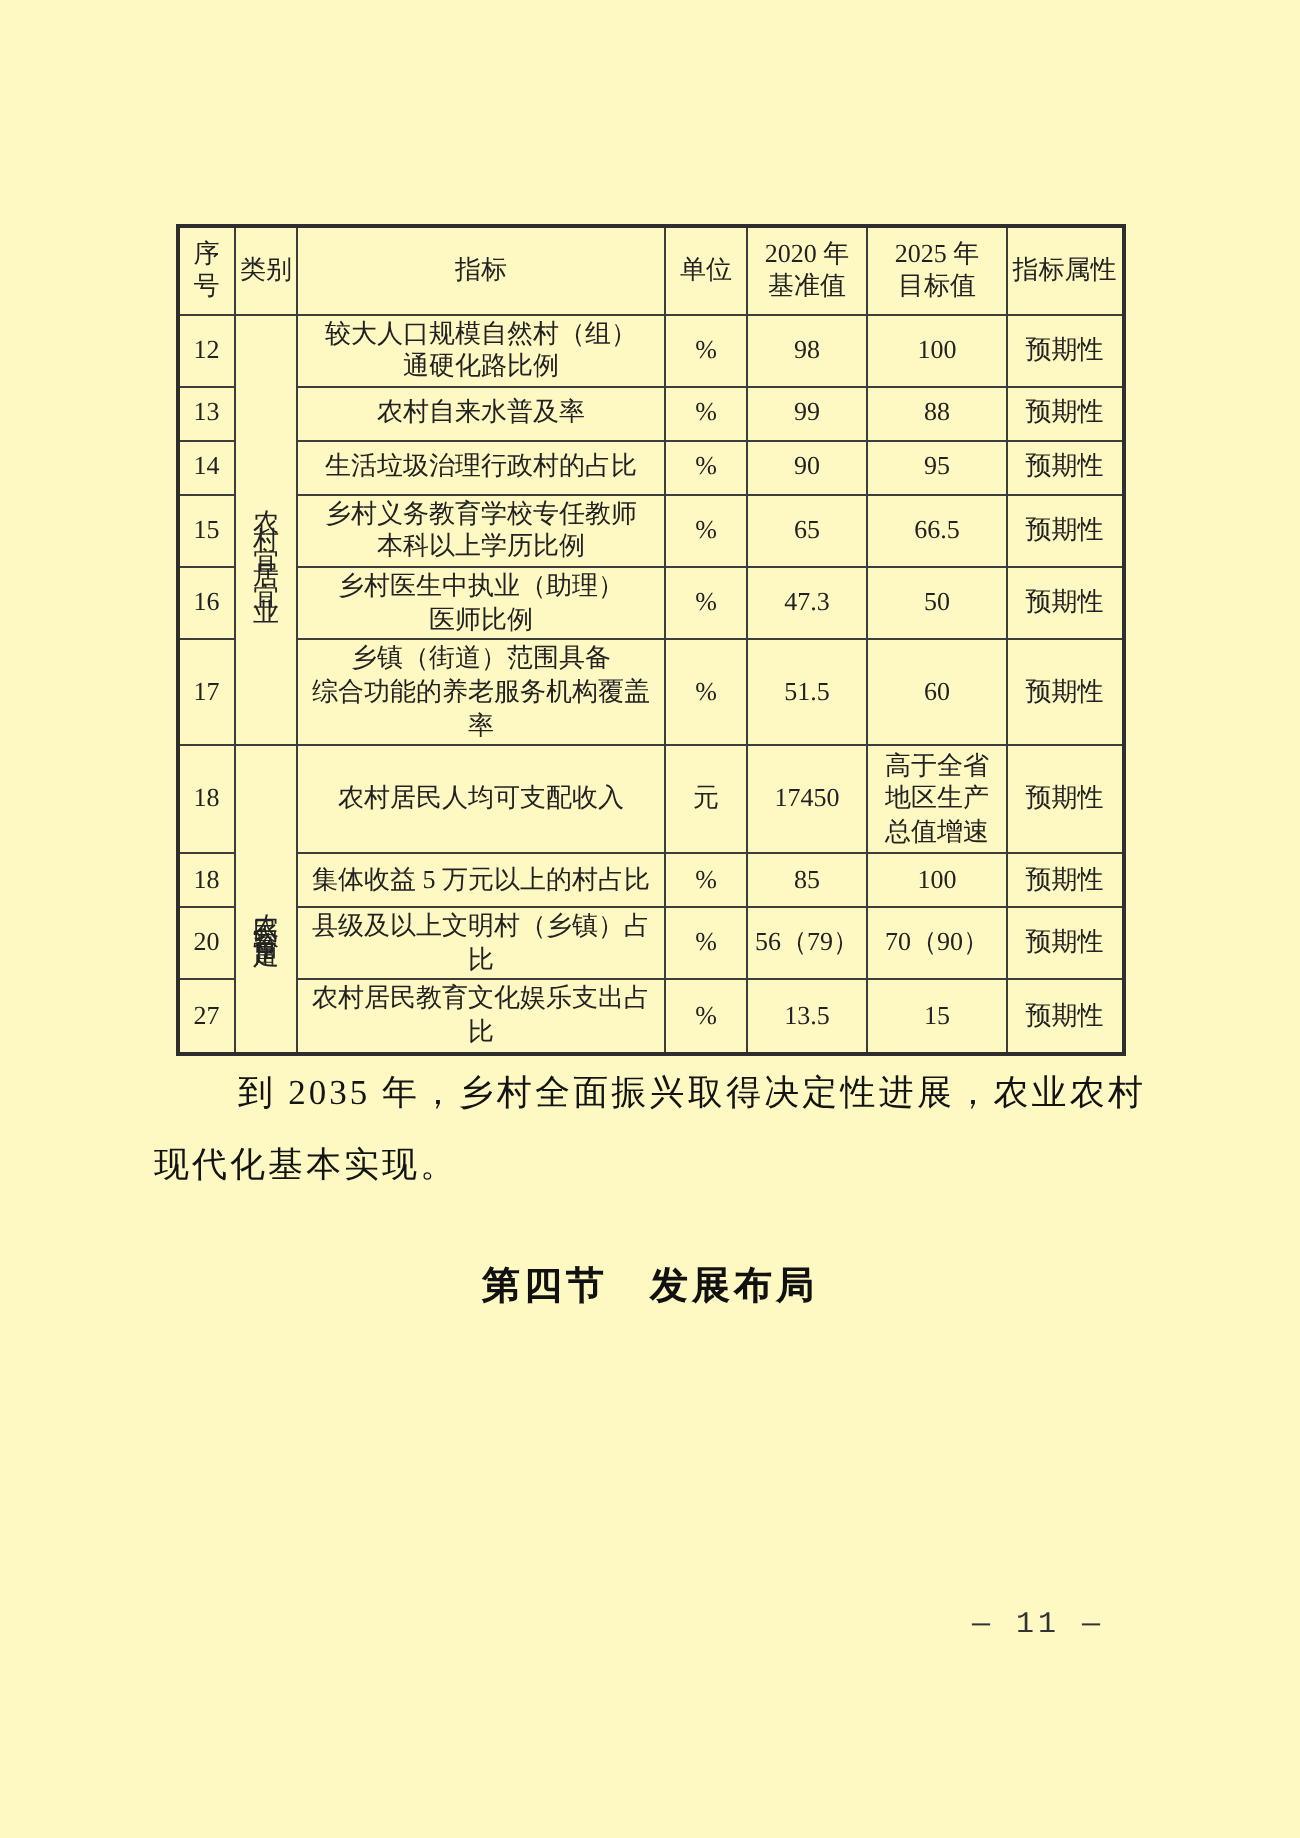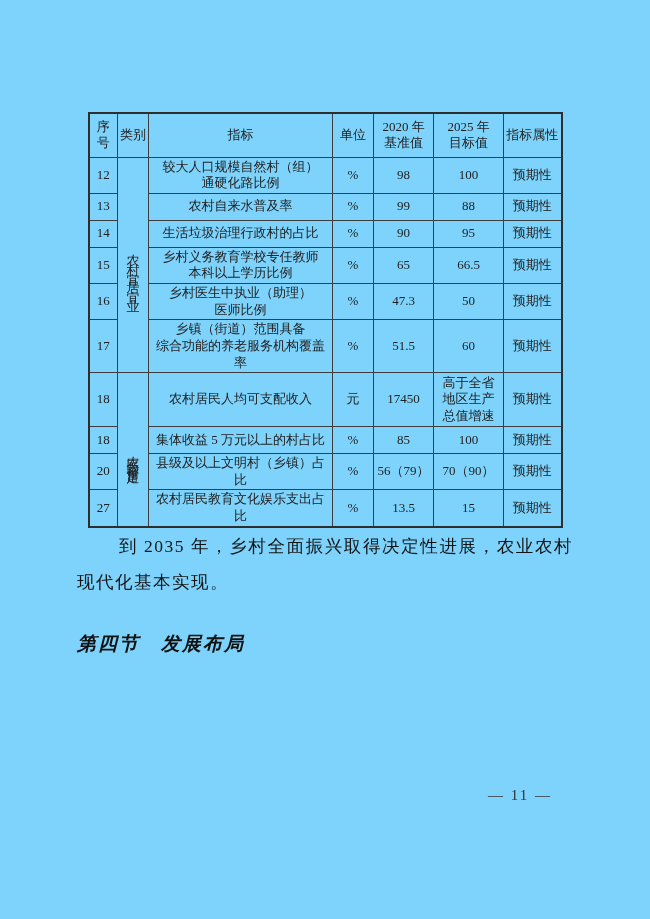--- a/index.html
+++ b/index.html
@@ -1,20 +1,20 @@
 <!DOCTYPE html>
 <html lang="zh"><head>
 <meta charset="utf-8">
 <style>
   html,body{margin:0;padding:0;background:#e8e8e8;}
   .page{
     position:relative;
     width:650px;height:919px;
     margin:0 auto;
-    background:#7dd3fc;
+    background:#fef9c3;
     color:#1f1f1f;
     font-family:"Liberation Serif","DejaVu Serif",serif;
     box-sizing:border-box;
     padding-top:112px;
     overflow:hidden;
   }
   .content{padding:0 77px;}
 
   
   table.indicators{
@@ -60,32 +60,32 @@
     letter-spacing:1.5px;
     color:#141414;
   }
   p.para{margin:0;text-indent:2.4em;}
   .para-1{margin-top:10px;}
   .section-heading{
     font-family:"Liberation Sans","DejaVu Sans",sans-serif;
     font-weight:bold;
     font-size:19px;
     letter-spacing:2px;
-    text-align:left;
+    text-align:center;
     margin:26px 0 24px 0;
     color:#111;
-    font-style:italic;
   }
   .page-footer{
     position:absolute;
-    top:787px;
+    top:804px;
     right:98px;
     font-size:15px;
     letter-spacing:2px;
     color:#333;
+    font-family:Liberation Mono, monospace;
   }
 </style>
 </head>
 <body>
 
 <div class="page">
   <div class="content">
 
     <table class="indicators">
       <colgroup>

